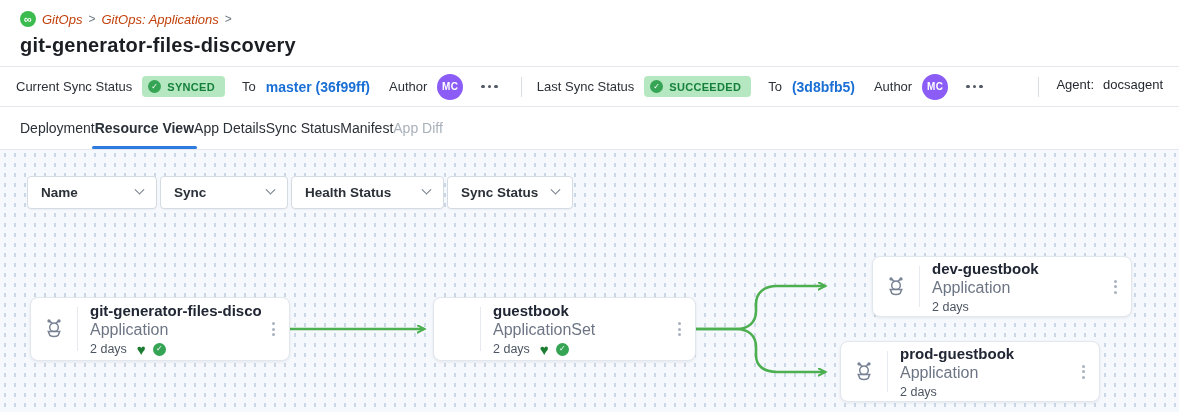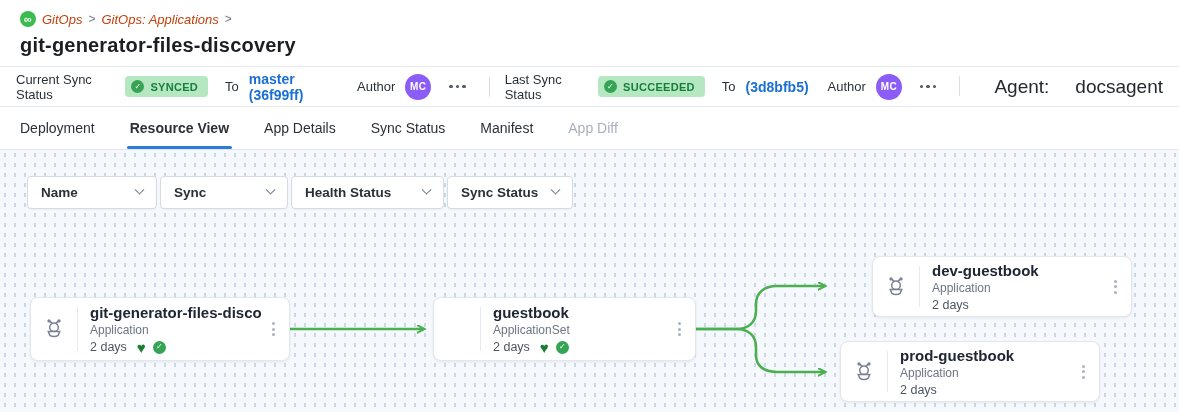--- a/index.html
+++ b/index.html
@@ -40,25 +40,25 @@
   .rev-link { color: #1a6fd4; font-weight: 700; font-size: 14px; text-decoration: none; cursor: pointer; }
   .author-label { margin-left: 9px; }
   .avatar {
     width: 26px; height: 26px; border-radius: 50%; background: #8b5cf6;
     color: #fff; font-size: 10px; font-weight: 700; letter-spacing: .4px;
     display: flex; align-items: center; justify-content: center; flex: none;
   }
   .hdots { display: flex; gap: 3px; padding: 6px 8px; cursor: pointer; }
   .hdots i { width: 3.5px; height: 3.5px; border-radius: 50%; background: #515861; }
   .vr { width: 1px; height: 20px; background: #d9dee4; margin: 0 5px; }
-  .agent-group { margin-left: auto; display: flex; gap: 26px; font-size: 19px; color: #24292f; }
+  .agent-group { margin-left: auto; display: flex; gap: 9px; font-size: 13px; color: #24292f; }
 
   
   .tabs {
-    display: flex; gap: 35px; padding: 0 20px; height: 43px;
+    display: flex; padding: 0 20px; height: 43px;
     align-items: stretch; font-size: 14px; color: #2b3138;
     border-bottom: 1px solid #e4e7eb; background: #fff;
   }
   .tab { display: flex; align-items: center; position: relative; cursor: pointer; }
   .tab.active { font-weight: 700; }
   .tab.active::after {
     content: ""; position: absolute; left: -3px; right: -3px; bottom: 0;
     height: 3px; background: #2e7be0; border-radius: 3px;
   }
   .tab.disabled { color: #a9b1bb; cursor: default; }
@@ -87,21 +87,21 @@
   .node {
     position: absolute; z-index: 2; background: #fff;
     border: 1px solid #e2e7ee; border-radius: 8px;
     box-shadow: 0 1px 3px rgba(20,30,50,.08);
     display: flex; align-items: center;
   }
   .node-icon-col { width: 46px; flex: none; display: flex; align-items: center; justify-content: center; align-self: stretch; }
   .node-divider { width: 1px; align-self: stretch; background: #e6eaef; margin: 9px 0; }
   .node-body { flex: 1; min-width: 0; padding: 8px 2px 8px 12px; }
   .node-title { font-size: 15px; font-weight: 600; color: #202633; white-space: nowrap; overflow: hidden; }
-  .node-kind { font-size: 12px; color: #6d7585; margin-top: 2px; }
+  .node-kind { font-size: 16px; color: #6d7585; margin-top: 2px; }
   .node-meta { font-size: 12.5px; color: #4c5562; margin-top: 3px; display: flex; align-items: center; gap: 7px; }
   .heart { color: #1c7c31; font-size: 15px; line-height: 1; margin-left: 3px; }
   .kebab { display: flex; flex-direction: column; gap: 2.5px; padding: 6px 14px 6px 8px; cursor: pointer; flex: none; }
   .kebab i { width: 3px; height: 3px; border-radius: 50%; background: #a9b1bf; }
   .argo-icon { color: #788294; }
 </style>
 </head>
 <body>
 
 <div class="header">

